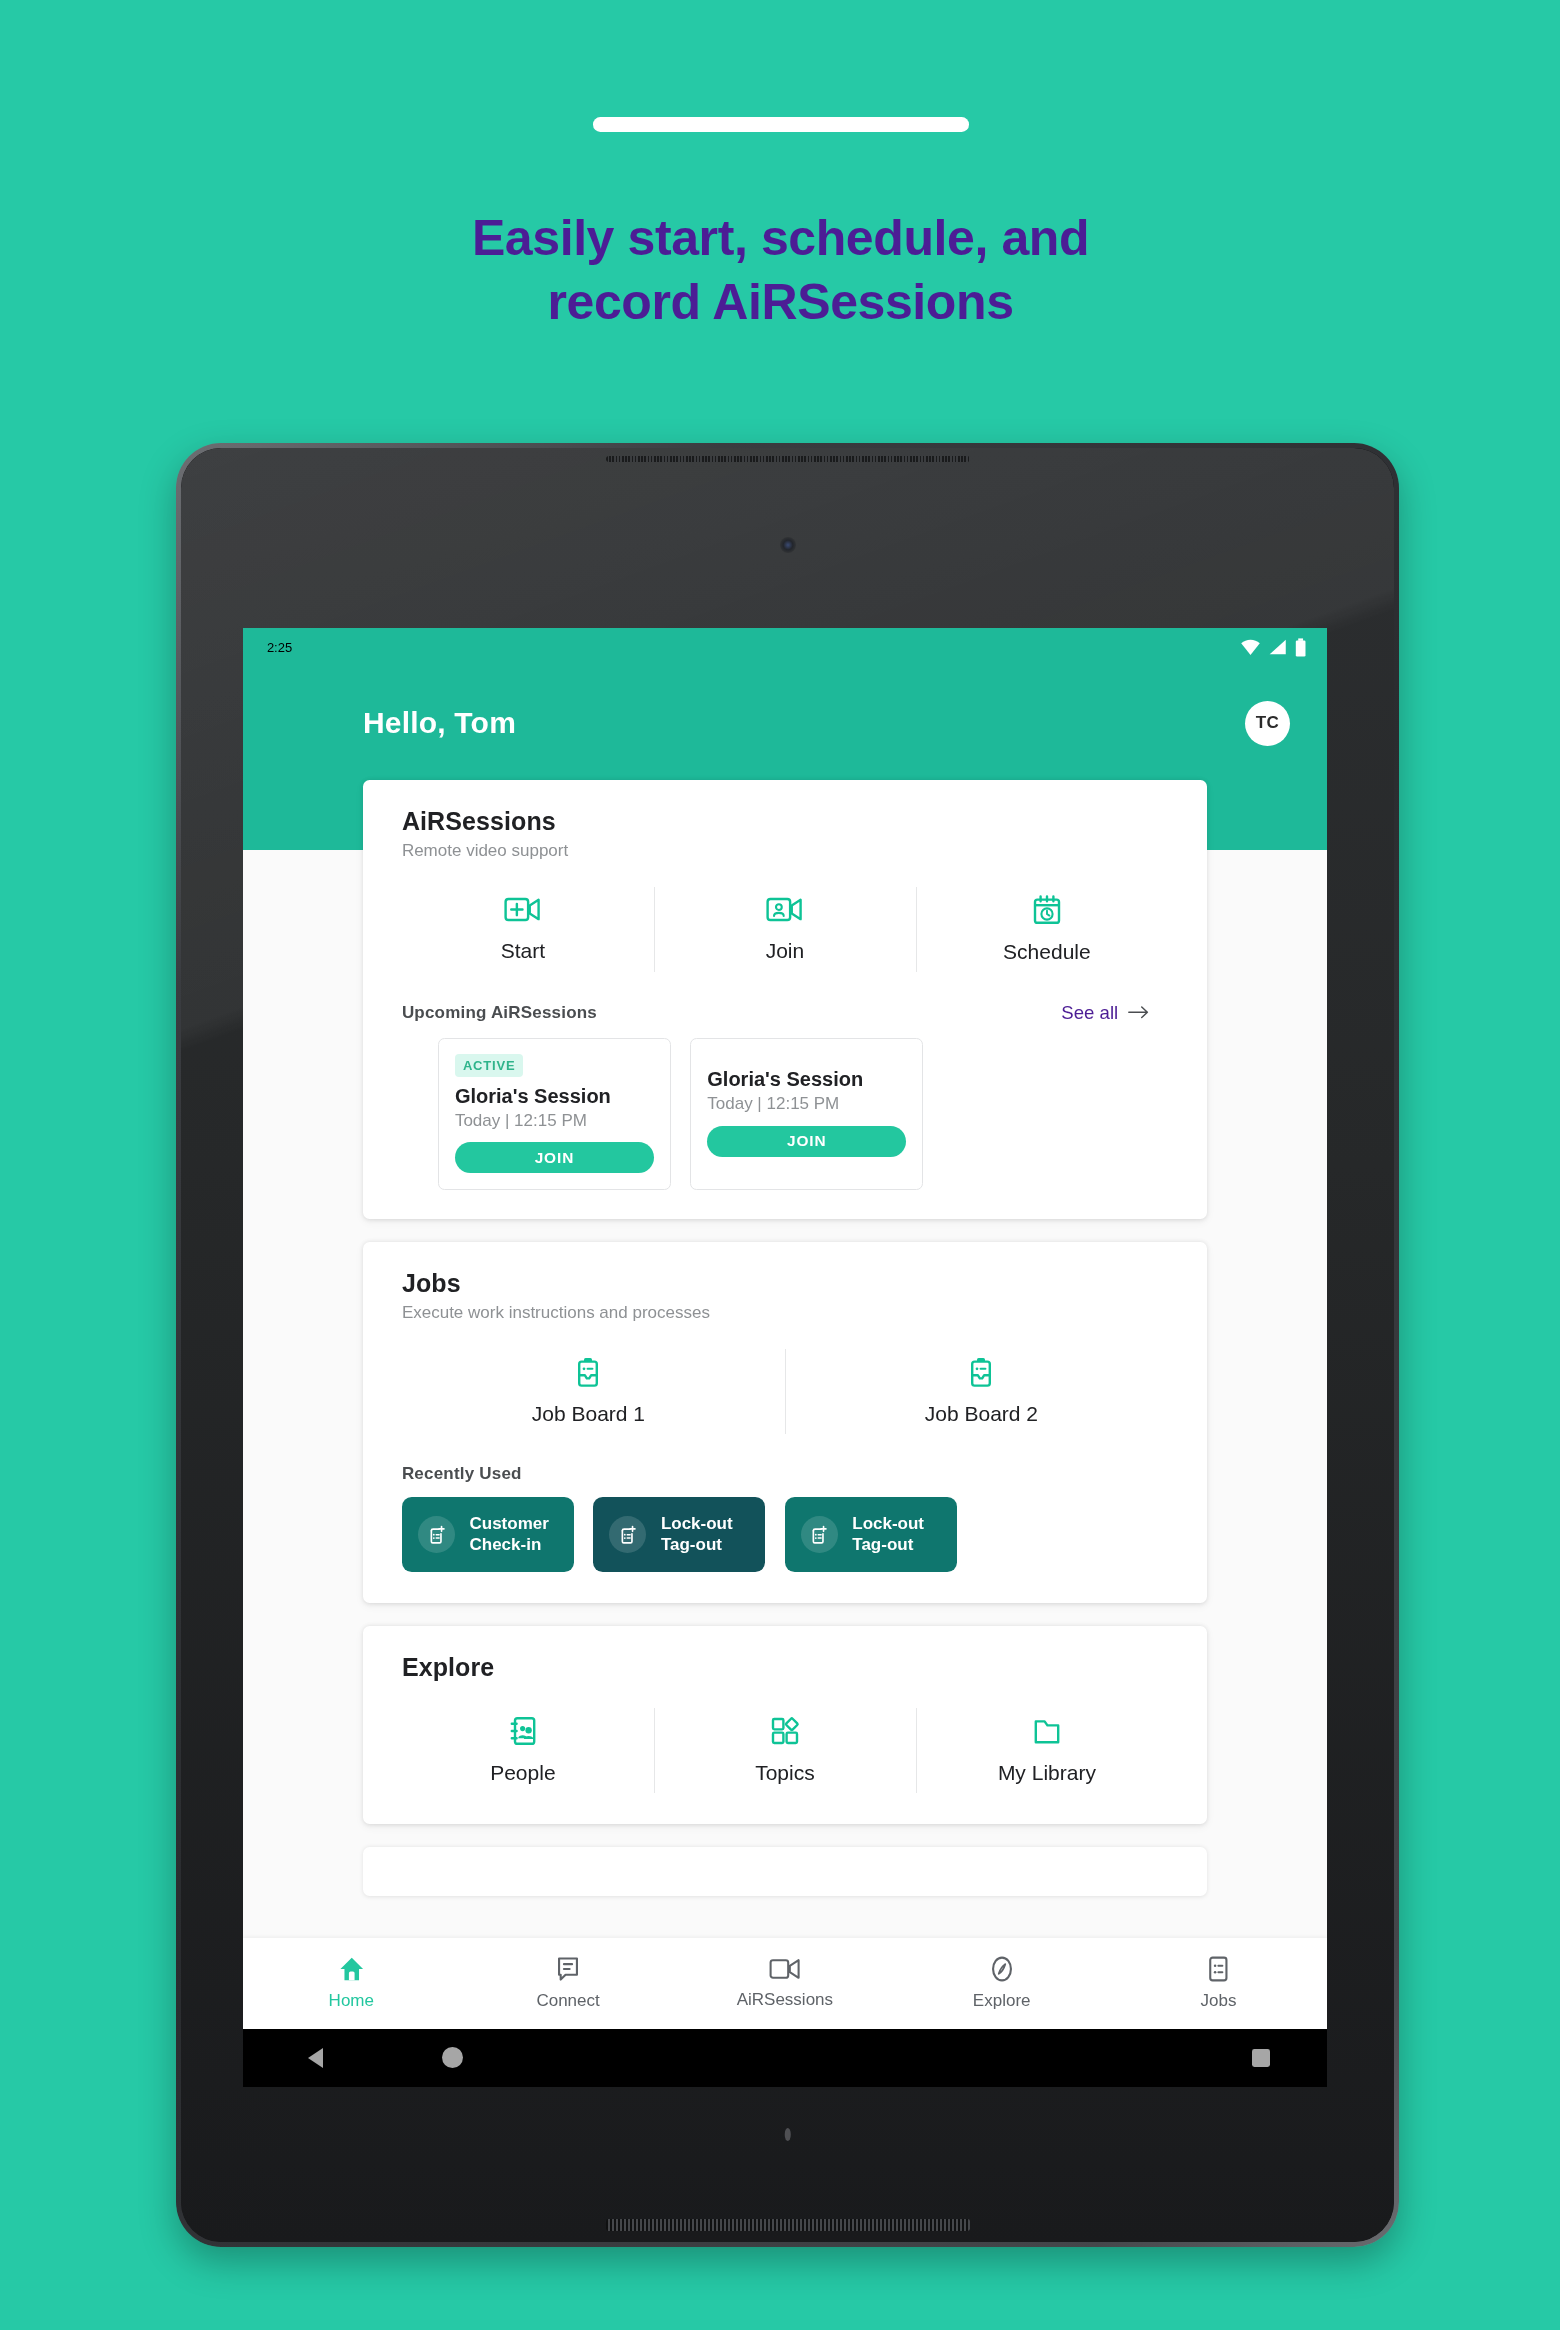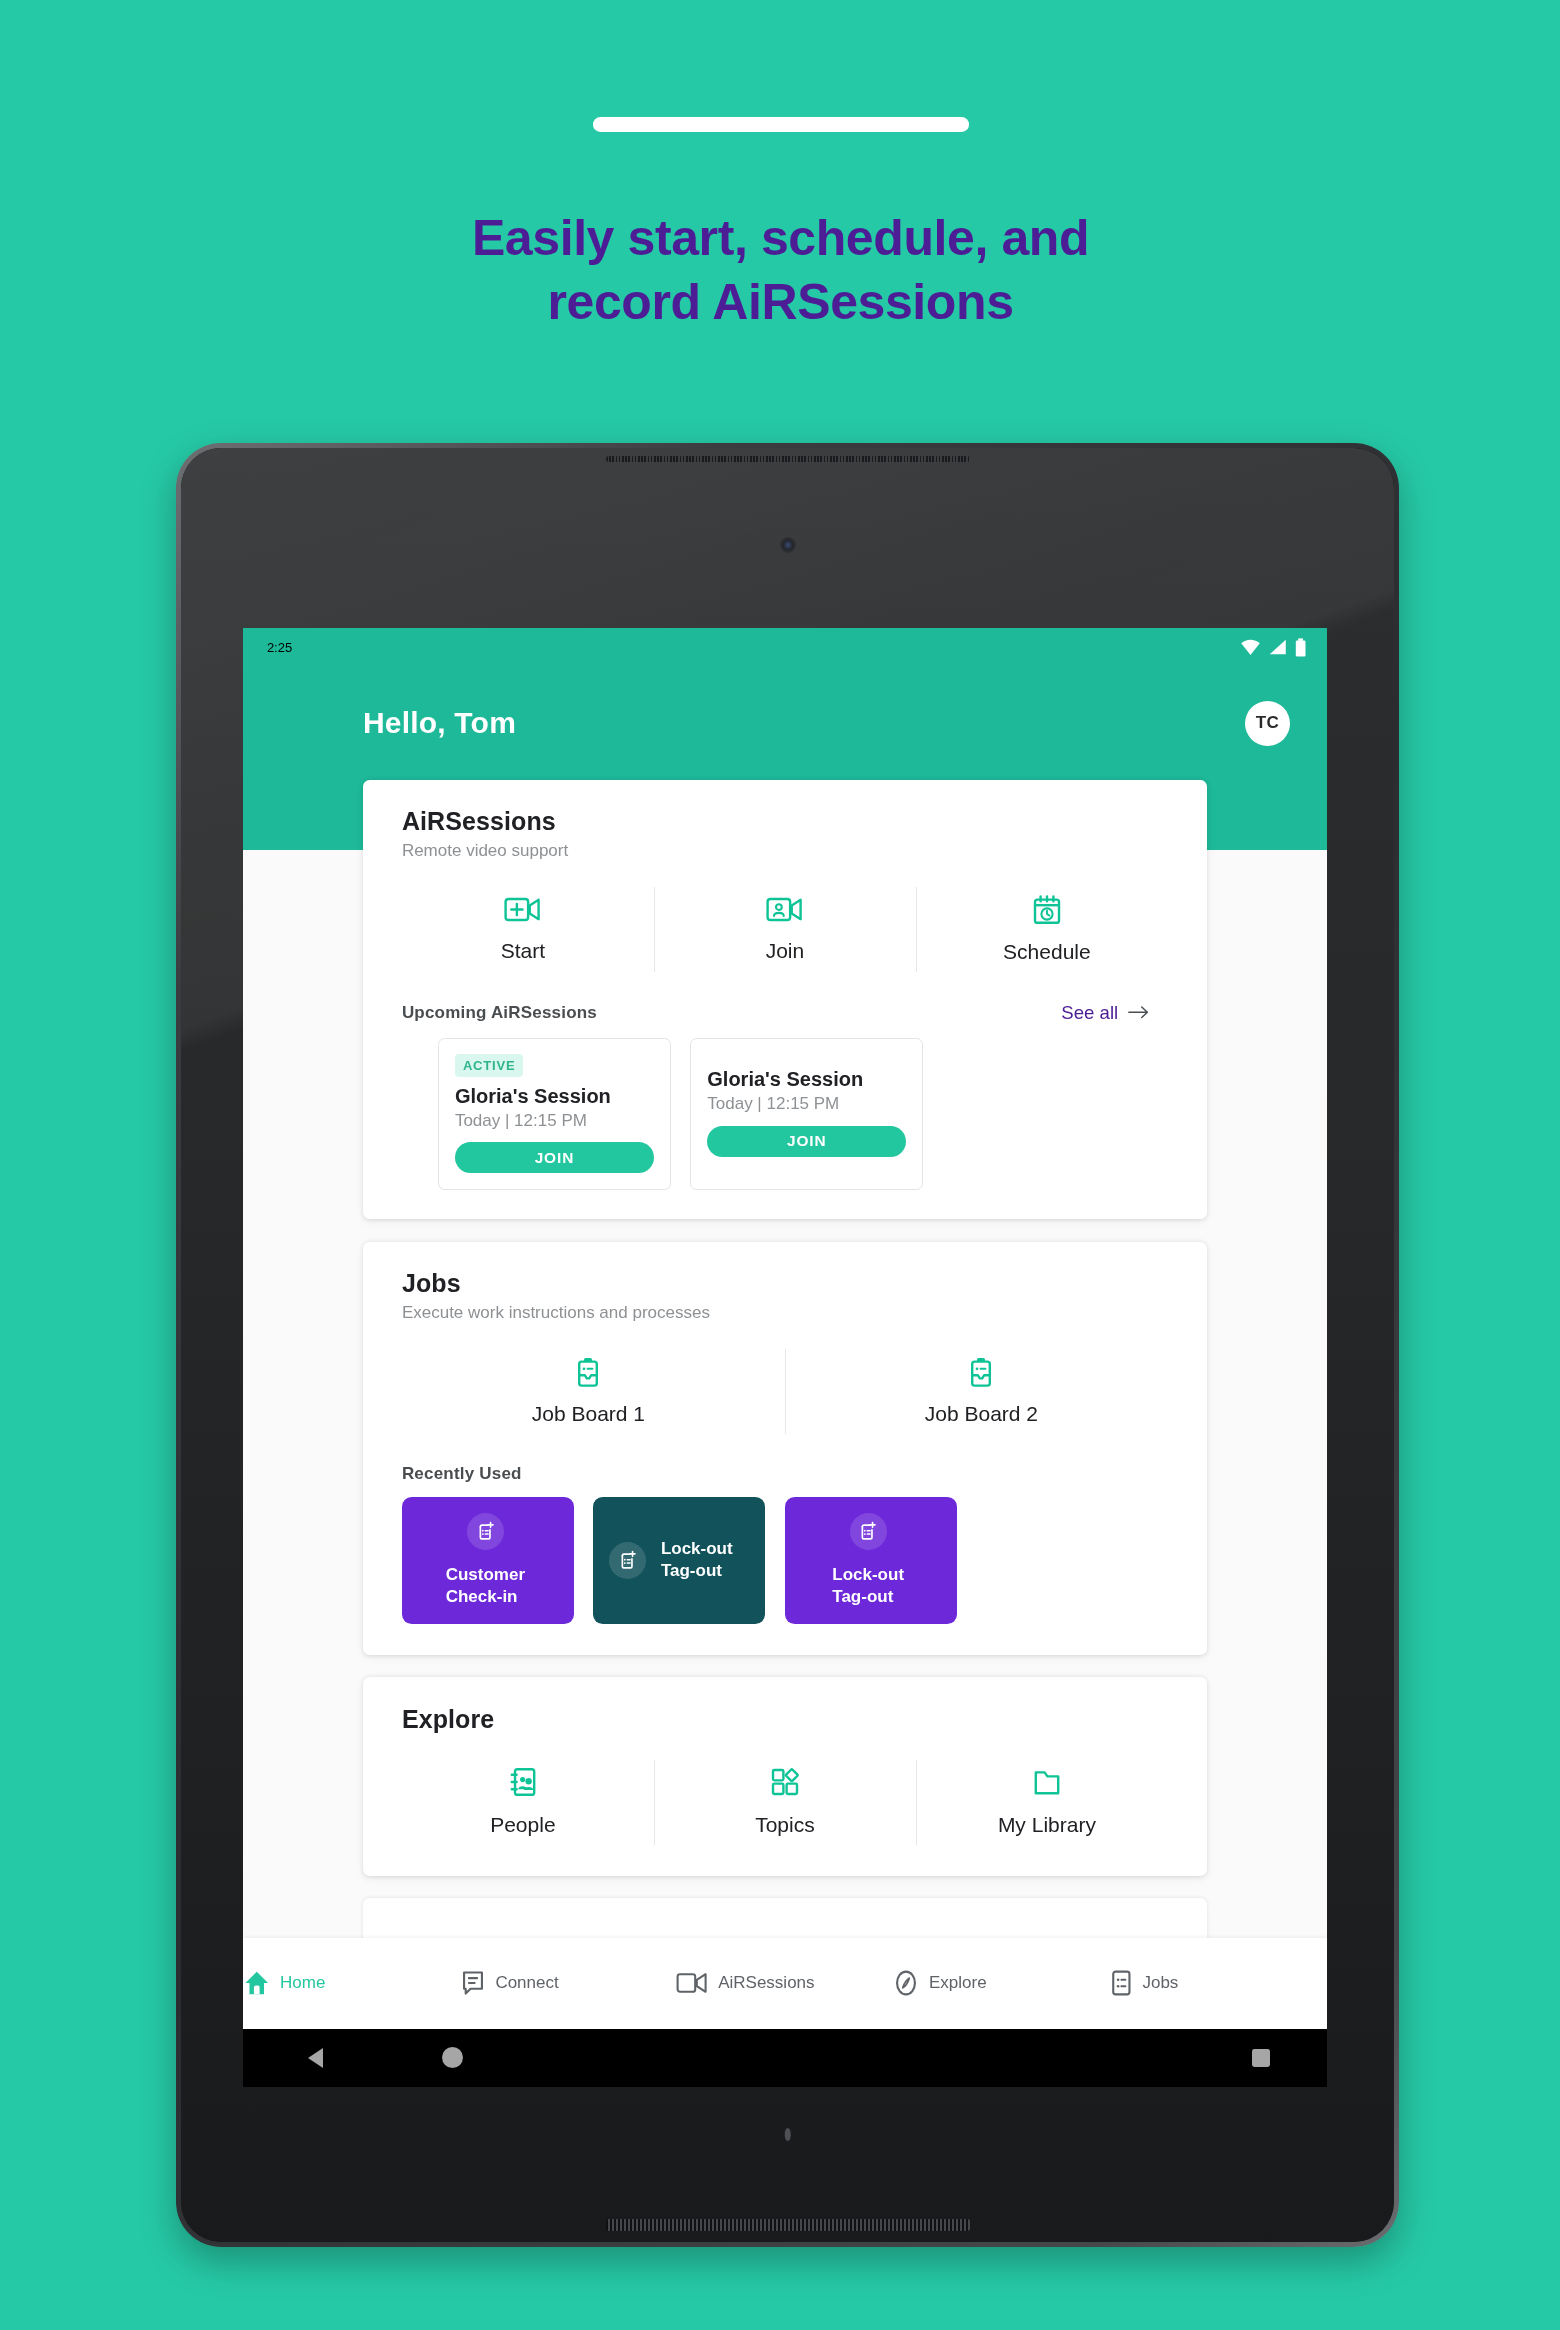--- a/index.html
+++ b/index.html
@@ -324,21 +324,21 @@
     padding: 13px 39px 31px 39px;
   }
   .chip {
     display: flex;
     align-items: center;
     gap: 14.6px;
     border-radius: 9.7px;
     padding: 16px 21px 16px 16px;
     min-width: 172px;
   }
-  .chip.green { background: #6d28d9; flex-direction: column; }
+  .chip.green { background: #0f766e; }
   .chip.dark  { background: #12525a; }
   .chip-icon {
     width: 37px;
     height: 37px;
     border-radius: 50%;
     background: rgba(255,255,255,0.14);
     display: flex;
     align-items: center;
     justify-content: center;
     flex: 0 0 auto;
@@ -366,20 +366,21 @@
     width: 100%;
     height: 91px;
     background: #ffffff;
     display: flex;
     align-items: center;
     box-shadow: 0 -0.8px 4px rgba(0,0,0,0.06);
   }
   .navitem {
     flex: 1;
     display: flex;
+    flex-direction: column;
     align-items: center;
     gap: 9.7px;
   }
   .navlabel {
     font-size: 17px;
     color: #5f6368;
   }
   .navitem.active .navlabel { color: #23c79f; }
 
   

